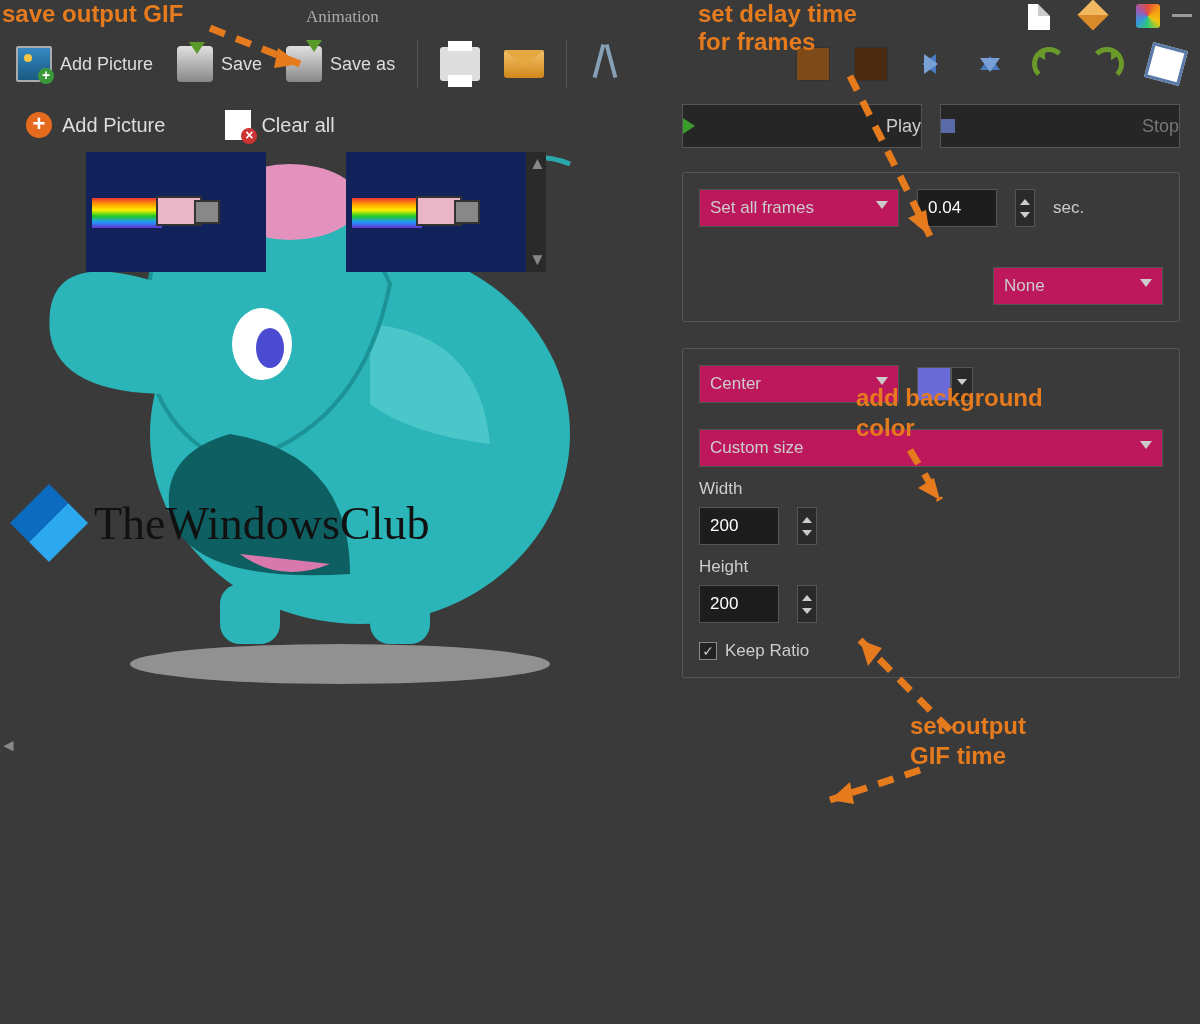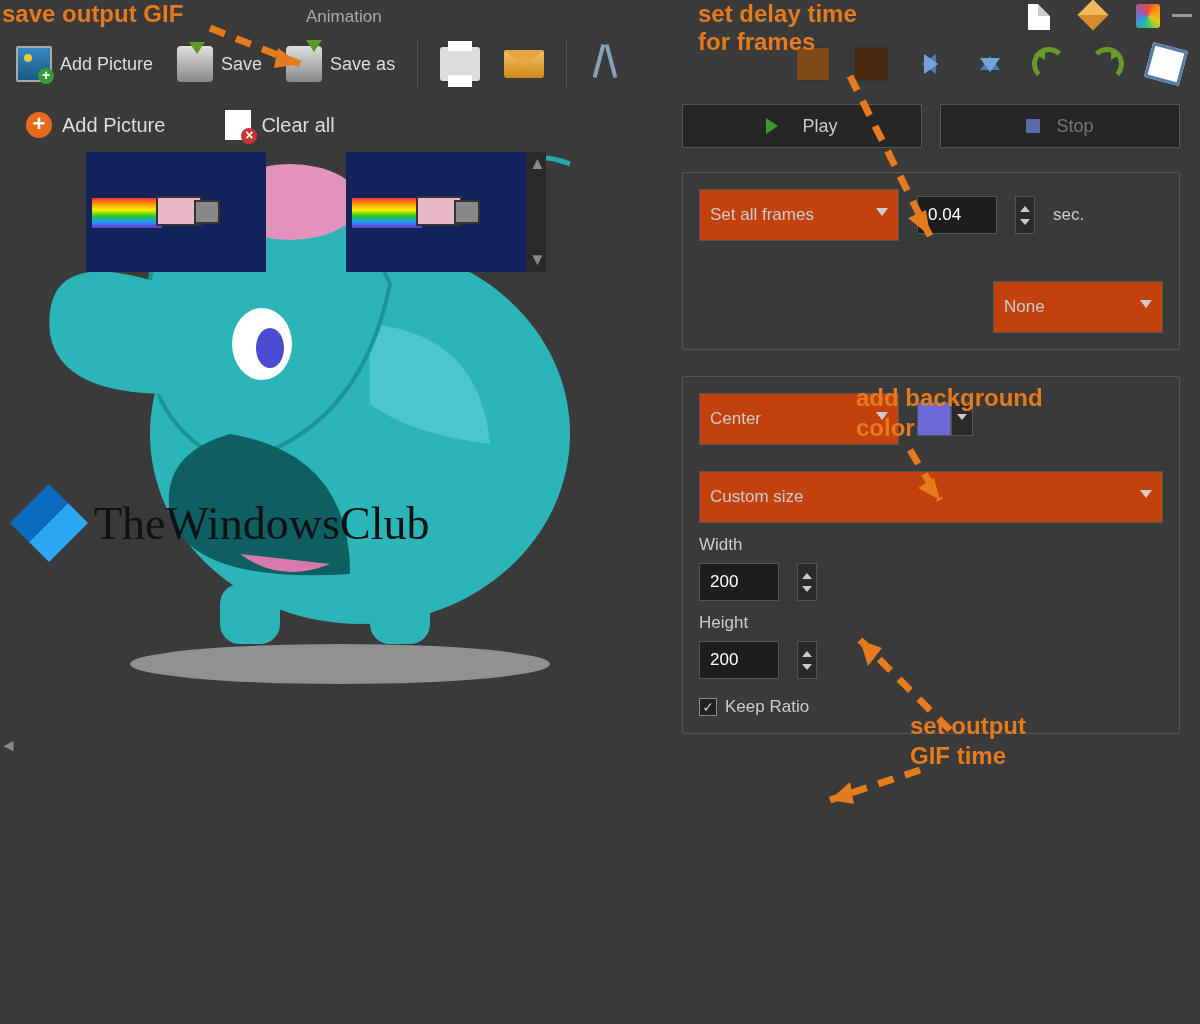--- a/index.html
+++ b/index.html
@@ -3,21 +3,21 @@
 <meta charset="utf-8">
 <style>
 * { box-sizing: border-box; margin: 0; padding: 0; font-family: Arial, sans-serif; }
 body { background: #3a3a3a; color: #ccc; width: 1200px; height: 1024px; overflow: hidden; position: relative; font-size: 17px; }
 
 .annotation { position: absolute; color: #e67b1e; font-weight: bold; font-size: 24px; z-index: 200; pointer-events: none; }
 
 .window { position: absolute; left: 0; top: 0; right: 0; bottom: 0; background: #3a3a3a; display: flex; flex-direction: column; }
 
 .topbar { display: flex; align-items: center; height: 34px; padding: 0 8px; background: #3a3a3a; }
-.menu-item { color: #aaa; font-size: 17px; padding: 4px 8px; margin-left: 290px; }
+.menu-item { color: #aaa; font-size: 17px; padding: 4px 8px; margin-left: 290px; font-family: Liberation Serif, serif; }
 
 .top-icons { position: absolute; top: 4px; right: 40px; display: flex; gap: 30px; align-items: center; }
 .mini-icon { width: 24px; height: 24px; display: inline-block; }
 .minimize-dash { position: absolute; top: 14px; right: 8px; width: 20px; height: 3px; background: #999; }
 
 .toolbar { display: flex; align-items: center; height: 60px; background: #3a3a3a; padding: 0 10px; gap: 12px; }
 .tool-btn { display: flex; align-items: center; gap: 8px; color: #ddd; font-size: 18px; padding: 4px 6px; cursor: pointer; }
 .tool-icon { width: 36px; height: 36px; display: inline-block; position: relative; }
 .divider { width: 1px; height: 48px; background: #555; margin: 0 4px; }
 
@@ -94,25 +94,25 @@
 .nyan-head { position:absolute; left:108px; top:48px; width:26px; height:24px; background:#888; border:2px solid #333; }
 .rainbow { position:absolute; left:6px; top:46px; width:70px; height:30px; background: linear-gradient(#e33, #f90, #fe0, #2c2, #29f, #63c); }
 .thumbs-vscroll { width:20px; position:absolute; right:-20px; top:0; bottom:0; background:#2a2a2a; }
 .thumbs-vscroll .up, .thumbs-vscroll .down { position:absolute; left:3px; color:#888; width:14px; }
 .thumbs-vscroll .up { top:2px; } .thumbs-vscroll .down { bottom:2px; }
 
 
 .right-panel { flex:1; padding: 10px 20px; }
 .group { border:1px solid #555; border-radius:2px; padding: 16px; margin-bottom: 26px; }
 .row { display:flex; gap: 18px; align-items:center; }
-.btn { flex:1; height:44px; background:#262626; color:#ccc; display:flex; align-items:center; justify-content:center; gap:16px; border:1px solid #555; font-size:18px; cursor:pointer; }
+.btn { flex:1; height:44px; background:#262626; color:#ccc; display:flex; align-items:center; justify-content:space-between; gap:16px; border:1px solid #555; font-size:18px; cursor:pointer; }
 .btn .tri-play { width:0; height:0; border:8px solid transparent; border-left:12px solid #3a9a2a; }
 .btn .sq-stop { width:14px; height:14px; background:#5a6aa8; }
 
-.select { height:52px; background:#c2410c; border:1px solid #555; color:#ccc; display:flex; align-items:center; justify-content:space-between; padding:0 10px; font-size:17px; cursor:pointer; }
+.select { height:38px; background:#be185d; border:1px solid #555; color:#ccc; display:flex; align-items:center; justify-content:space-between; padding:0 10px; font-size:17px; cursor:pointer; }
 .select .chev { width:0; height:0; border:6px solid transparent; border-top:8px solid #ccc; }
 
 .numbox { height:38px; width:80px; background:#1d1d1d; border:1px solid #555; color:#fff; display:flex; align-items:center; padding:0 10px; font-size:17px; }
 .spinner { width:20px; height:38px; border:1px solid #555; display:flex; flex-direction:column; }
 .spinner div { flex:1; display:flex; align-items:center; justify-content:center; background:#2a2a2a; }
 .spinner .up::before { content:''; border:5px solid transparent; border-bottom:6px solid #ccc; }
 .spinner .down::before { content:''; border:5px solid transparent; border-top:6px solid #ccc; }
 
 .color-sw { width:34px; height:34px; background:#6a6ad6; border:1px solid #555; }
 .color-drop { width:22px; height:34px; border:1px solid #555; display:flex; align-items:center; justify-content:center; background:#2a2a2a; }

